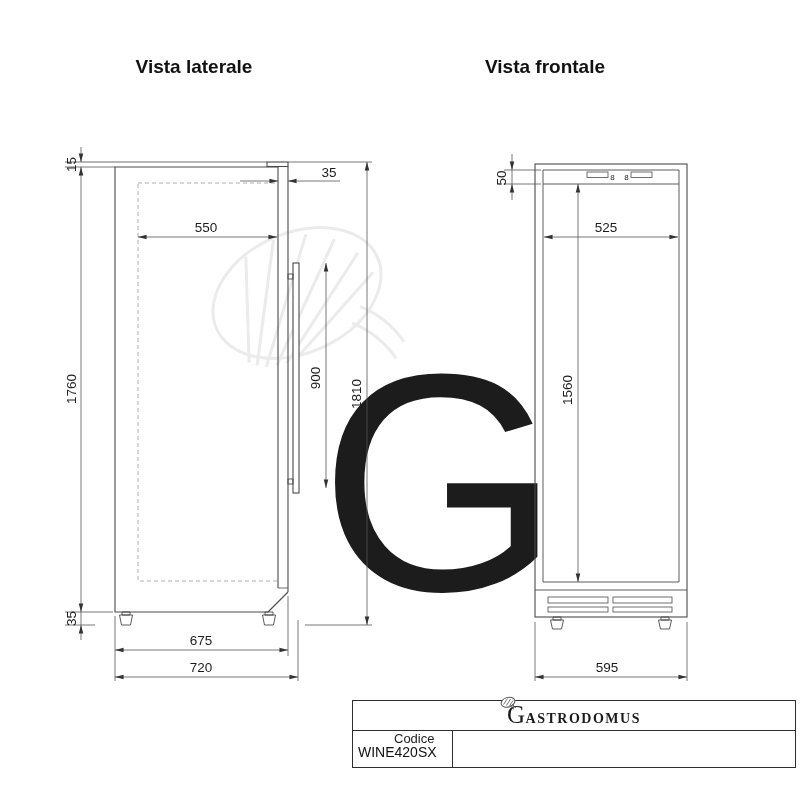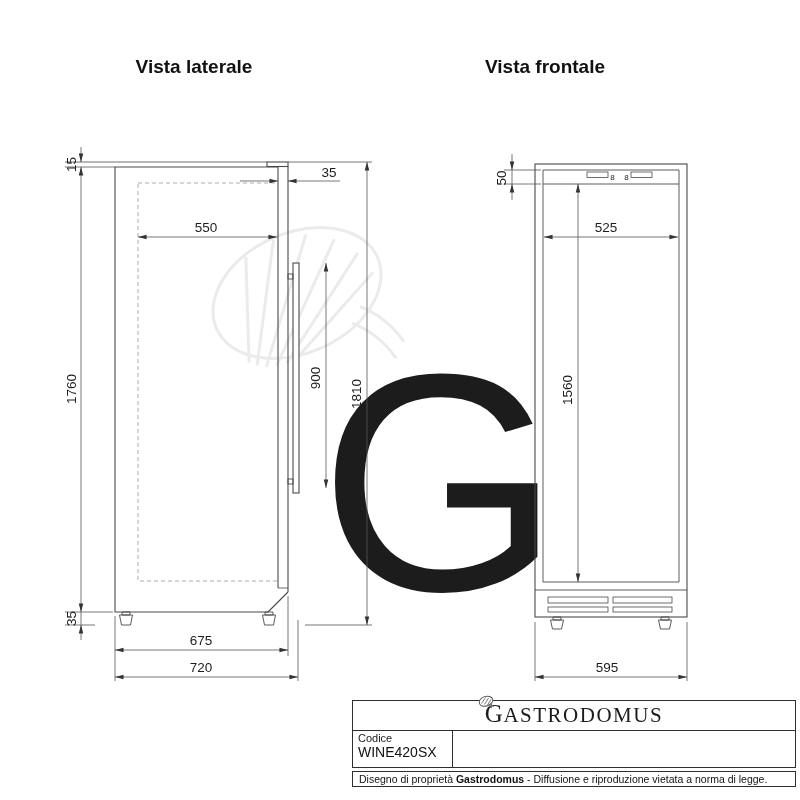--- a/index.html
+++ b/index.html
@@ -17,26 +17,26 @@
     position:absolute; left:352px; top:700px; width:444px;
     border:1px solid #2e2e2e; background:#fff; box-sizing:border-box;
   }
   .tb-logo-row {
     height:30px; border-bottom:1px solid #2e2e2e; display:flex;
     align-items:center; justify-content:center; box-sizing:border-box;
   }
   .logo { display:flex; align-items:baseline; font-family:"Liberation Serif", serif; color:#1b1b1b; }
   .logo-g { font-size:25px; line-height:20px; position:relative; letter-spacing:0.5px; }
   .logo-hat { position:absolute; left:-8px; top:-9px; }
-  .logo-rest { font-size:21px; letter-spacing:1.5px; }
+  .logo-rest { font-size:14px; letter-spacing:1.5px;font-weight:bold; }
   .tb-data-row { display:flex; height:36px; box-sizing:border-box; }
   .tb-cell { padding:2px 5px; box-sizing:border-box; }
   .tb-cell.codice { width:100px; border-right:1px solid #2e2e2e; }
   .tb-cell.descr { flex:1; }
-  .tb-label { font-size:11px; color:#222; line-height:11px; }
+  .tb-label { font-size:13px; color:#222; line-height:11px;margin-left:36px; }
   .tb-value { font-size:13.5px; color:#111; line-height:17px; white-space:nowrap; }
   .tb-value.bold { font-weight:normal; font-size:14px; }
   .tb-footer {
     position:absolute; left:352px; top:771px; width:444px; height:16px;
     border:1px solid #2e2e2e; background:#fff; box-sizing:border-box;
     font-size:10.5px; color:#111; line-height:14px; padding:0 0 0 6px; white-space:nowrap;
   }
   .tb-footer b { font-weight:bold; }
 </style>
 </head>
@@ -185,17 +185,14 @@
           <span class="logo-rest">ASTRODOMUS</span>
     </div>
   </div>
   <div class="tb-data-row">
     <div class="tb-cell codice">
       <div class="tb-label">Codice</div>
       <div class="tb-value bold">WINE420SX</div>
     </div>
   </div>
 </div>
-<div class="tb-footer">
-  <span>Disegno di proprietà </span><b>Gastrodomus</b><span> - Diffusione e riproduzione vietata a norma di legge.</span>
-</div>
 
 </div>
 
 </body></html>

